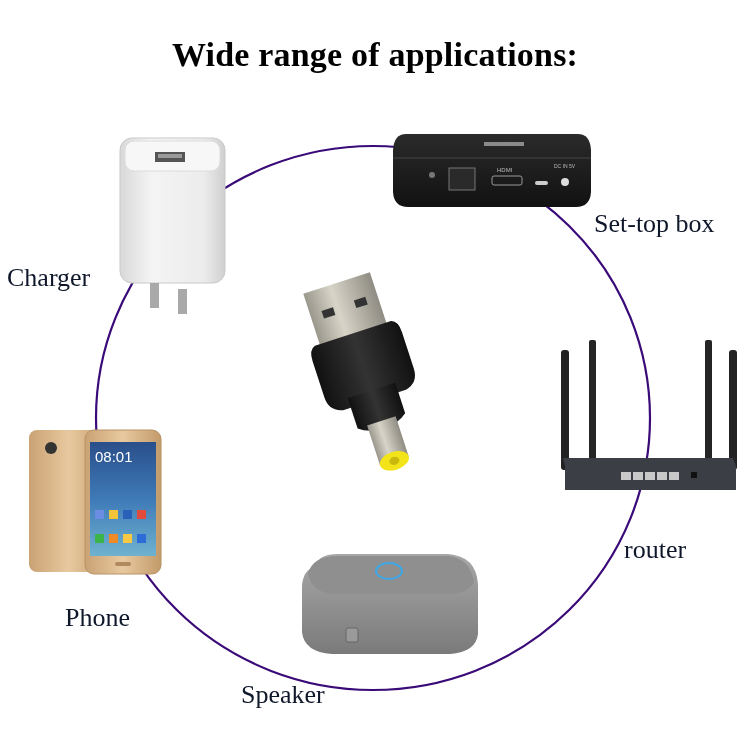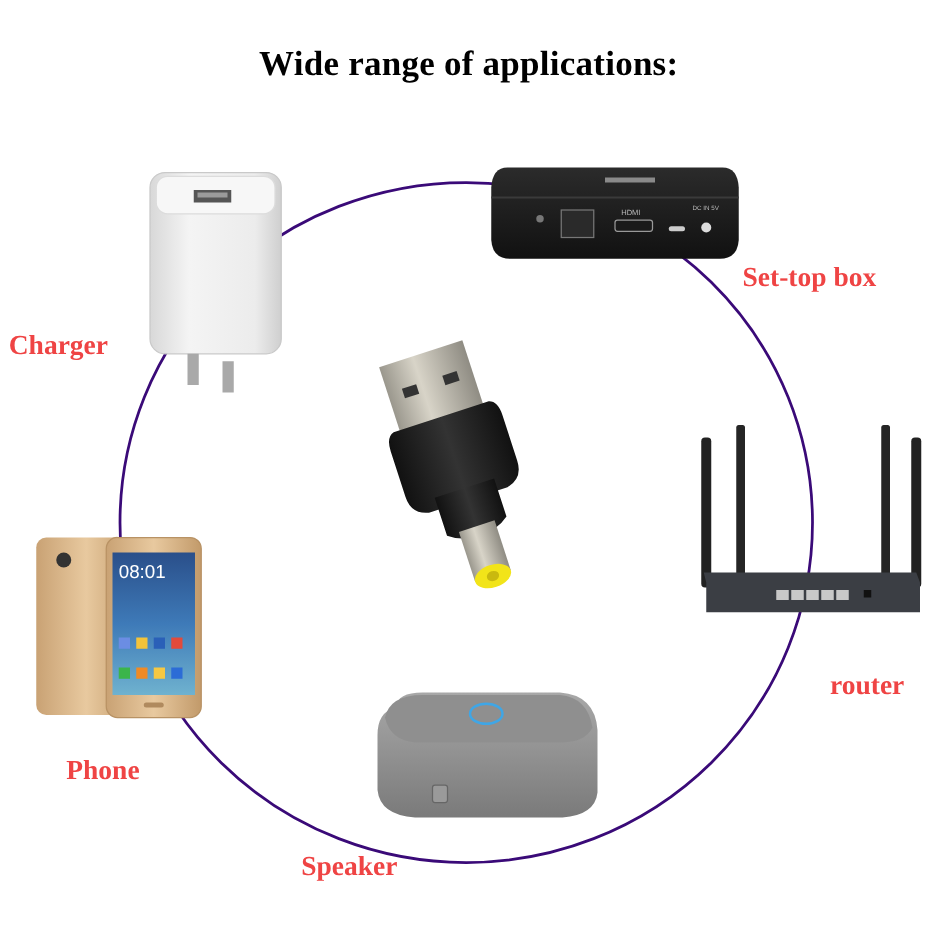--- a/index.html
+++ b/index.html
@@ -1,18 +1,18 @@
 <!DOCTYPE html>
 <html><head>
 <meta charset="utf-8">
 <style>
   html,body{margin:0;padding:0;background:#ffffff;}
   body{width:750px;height:750px;position:relative;overflow:hidden;font-family:"Liberation Serif","DejaVu Serif",serif;}
-  .title{position:absolute;left:0;top:36px;width:750px;text-align:center;font-weight:bold;font-size:28px;color:#000;letter-spacing:0.2px;}
-  .label{position:absolute;font-weight:bold;font-size:22px;color:#ef4444;white-space:nowrap;}
+  .title{position:absolute;left:0;top:36px;width:750px;text-align:center;font-weight:bold;font-size:34px;color:#000;letter-spacing:0.2px;}
+  .label{position:absolute;font-weight:normal;font-size:26px;color:#0f172a;white-space:nowrap;}
   svg.ring{position:absolute;left:0;top:0;}
   .device{position:absolute;}
 </style>
 </head>
 <body>
 
 <div class="title">Wide range of applications:</div>
 
 <svg class="ring" width="750" height="750">
   <ellipse cx="373" cy="418" rx="277" ry="272" fill="none" stroke="#3a0a78" stroke-width="2.2"></ellipse>
@@ -134,15 +134,15 @@
     </linearGradient>
   </defs>
   <path d="M18 18 Q20 6 40 6 H150 Q178 8 180 36 V86 Q178 104 152 106 H34 Q6 104 4 84 V40 Q4 22 18 18Z" fill="url(#spk)"></path>
   <path d="M10 26 Q14 8 40 8 H150 Q172 10 176 34 Q170 46 150 46 H34 Q14 44 10 26Z" fill="#8f8f8f"></path>
   <ellipse cx="91" cy="23" rx="13" ry="8" fill="none" stroke="#3fa6e6" stroke-width="2"></ellipse>
   <rect x="48" y="80" width="12" height="14" rx="2" fill="#9a9a9a" stroke="#666"></rect>
 </svg>
 
 <div class="label" style="left:7px;top:263px">Charger</div>
 <div class="label" style="left:594px;top:209px">Set-top box</div>
-<div class="label" style="left:664px;top:535px">router</div>
+<div class="label" style="left:624px;top:535px">router</div>
 <div class="label" style="left:241px;top:680px">Speaker</div>
-<div class="label" style="left:53px;top:603px">Phone</div>
+<div class="label" style="left:65px;top:603px">Phone</div>
 
 </body></html>

